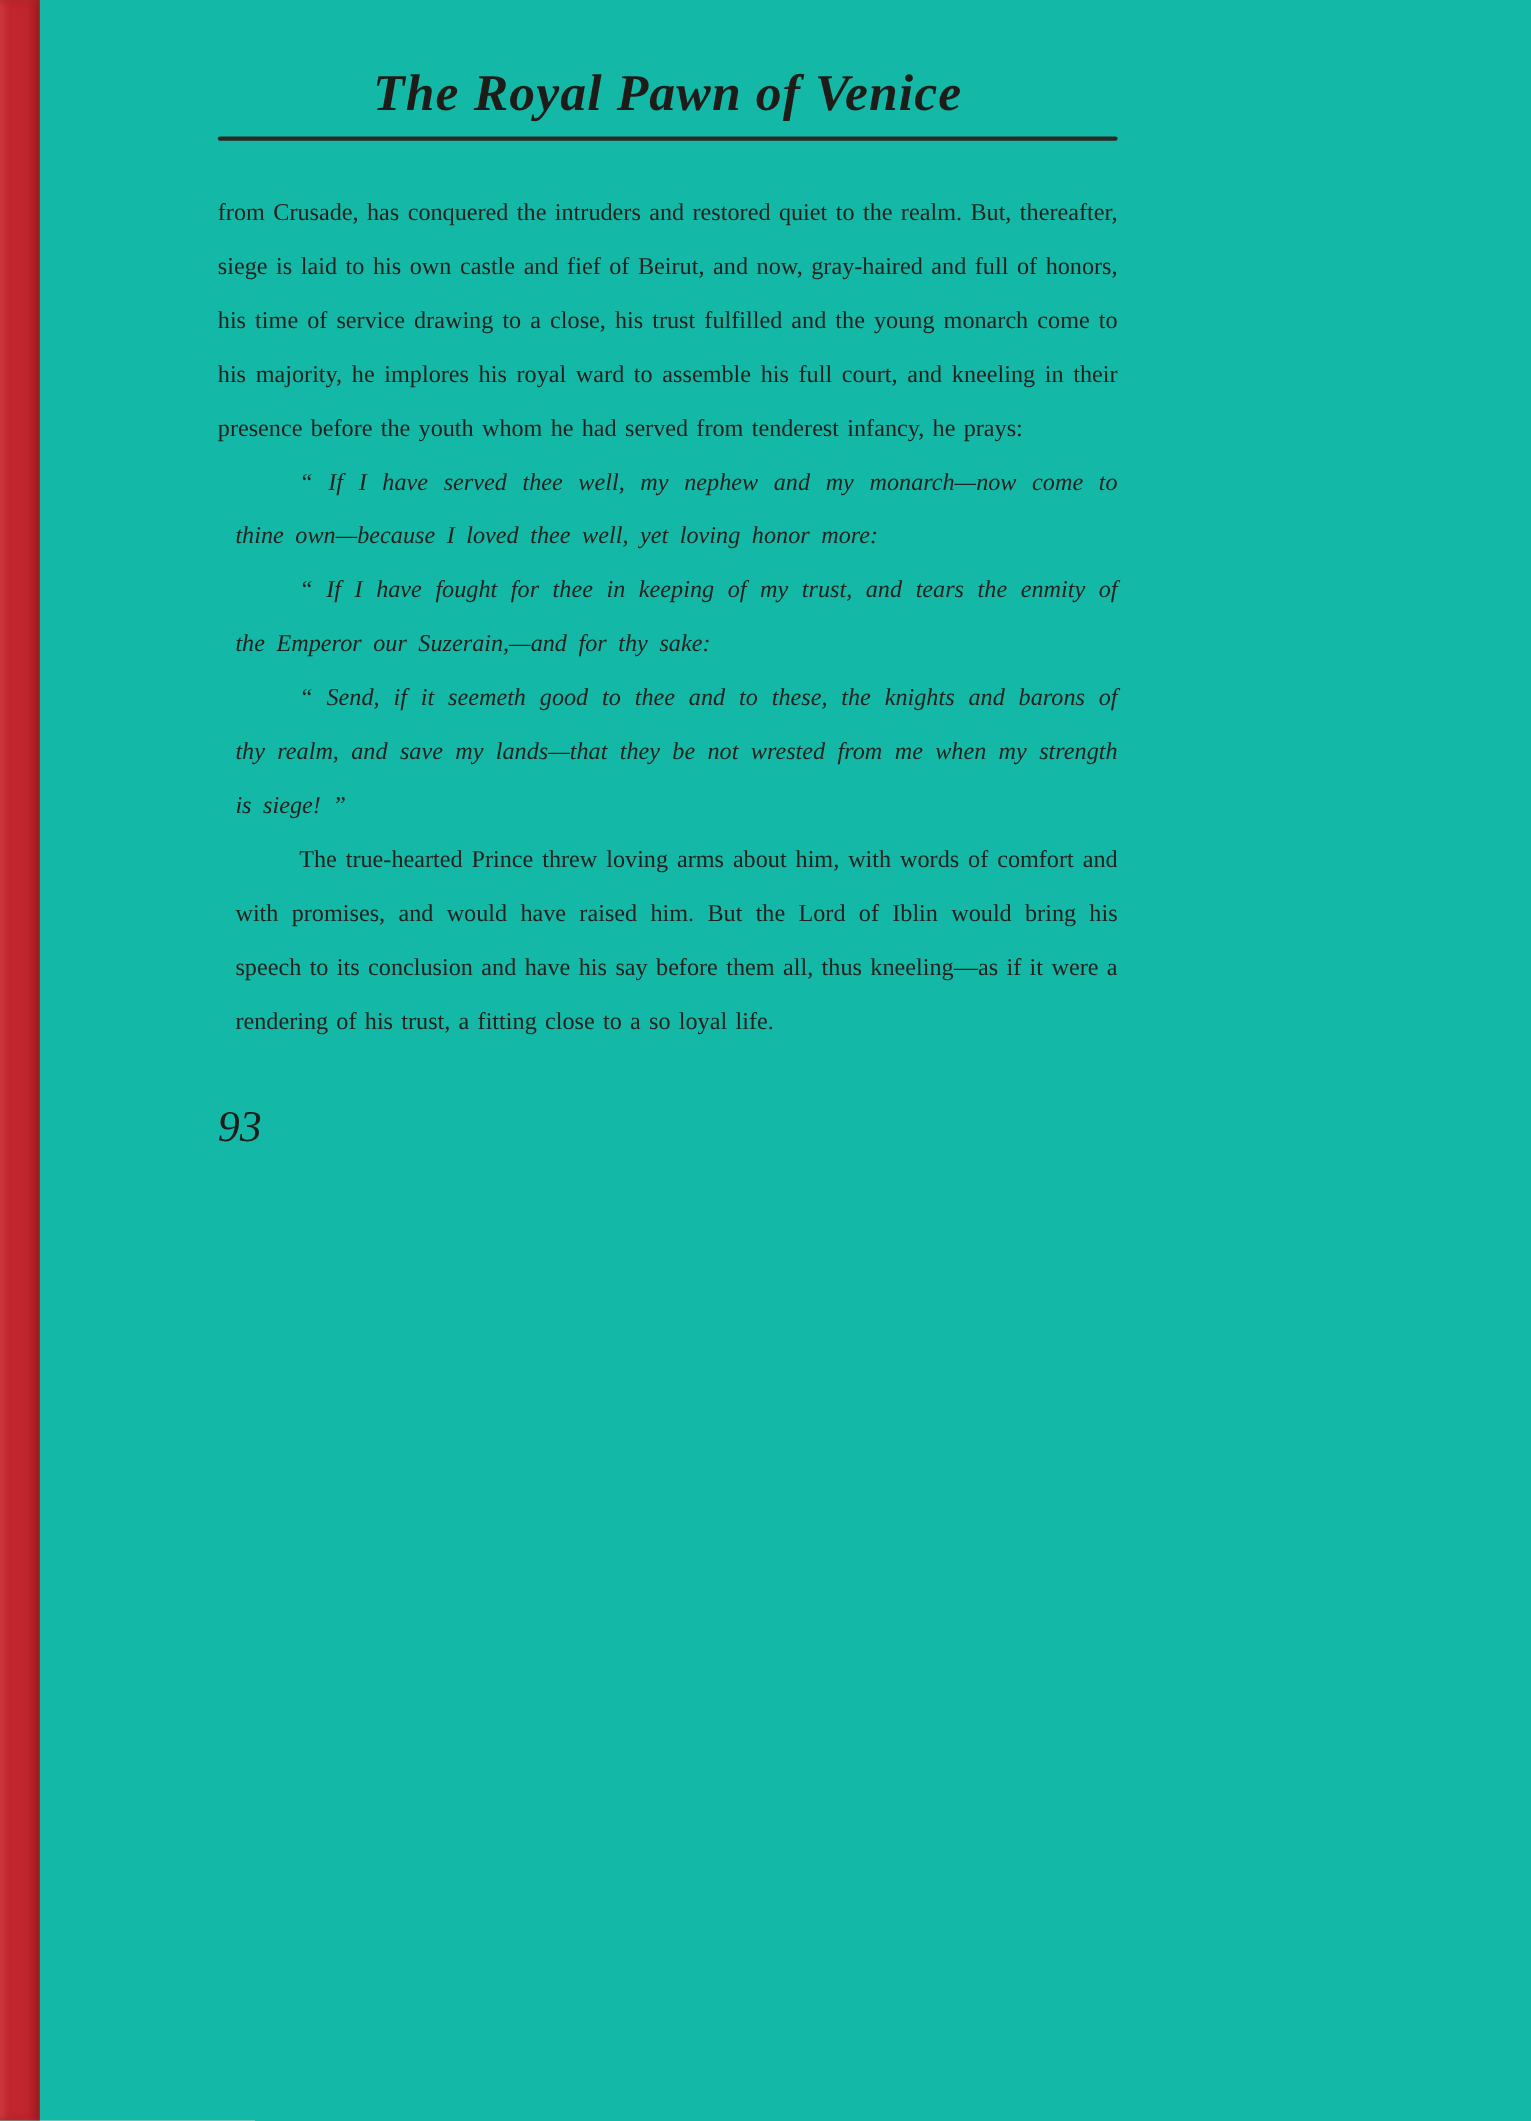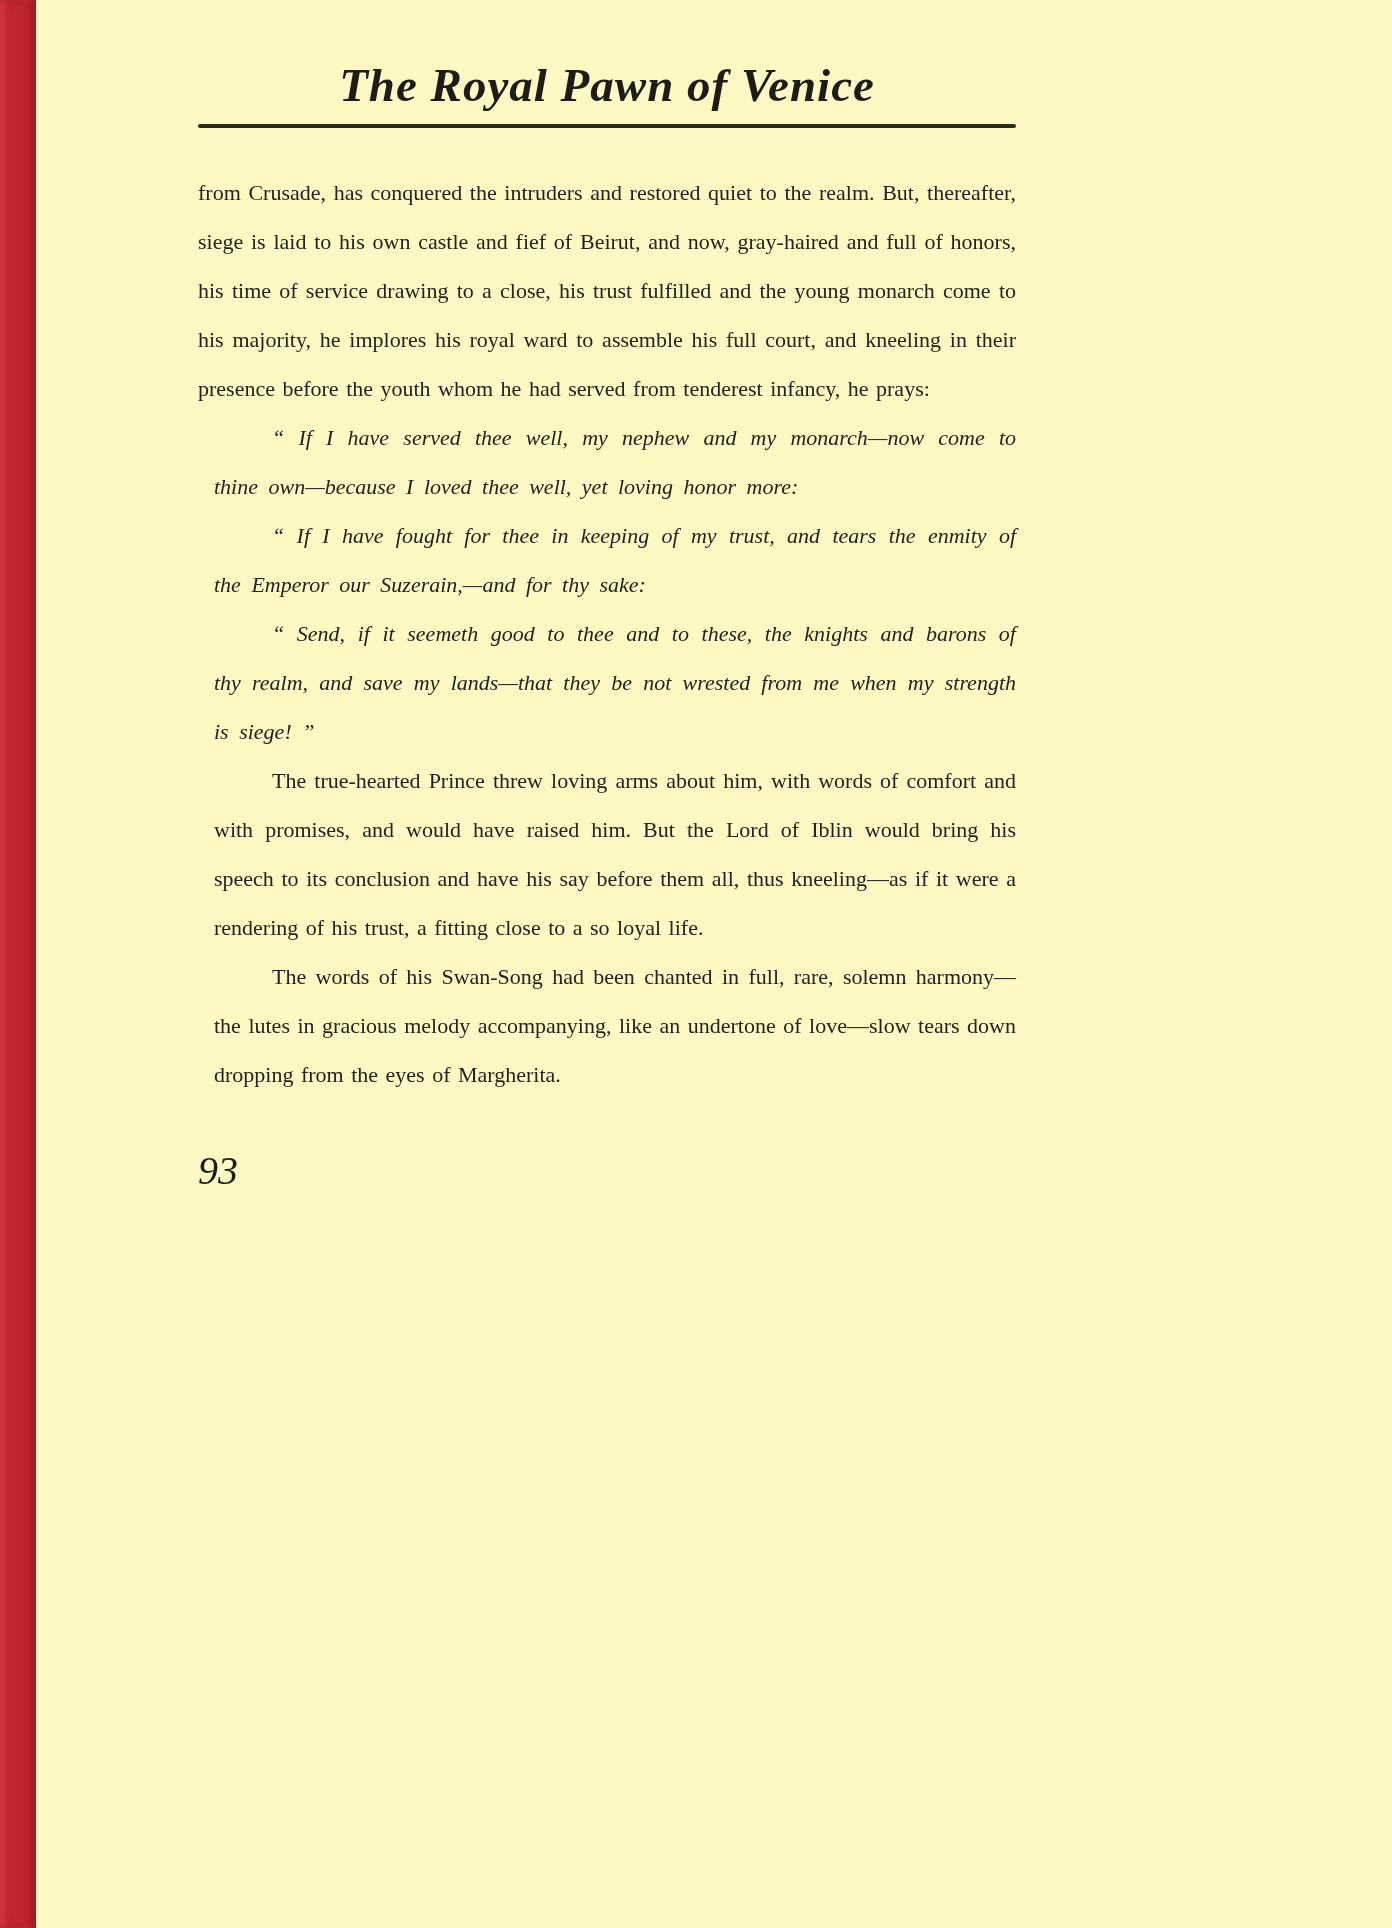--- a/index.html
+++ b/index.html
@@ -4,21 +4,21 @@
 <style>
   html, body {
     margin: 0;
     padding: 0;
     background: #e8e8e6;
   }
   .scan {
     position: relative;
     width: 1392px;
     height: 1928px;
-    background: #fef9c3;
+    background: #14b8a6;
     overflow: hidden;
     font-family: "Liberation Serif", serif;
     color: #24221f;
   }
   .red-edge {
     position: absolute;
     left: 0;
     top: 0;
     width: 36px;
     height: 100%;
@@ -85,17 +85,16 @@
     <header>
       <h1 class="running-title">The Royal Pawn of Venice</h1>
       <div class="header-rule" style="background: rgb(43, 41, 37);"></div>
     </header>
     <main>
         <p class="para roman">from Crusade, has conquered the intruders and restored quiet to the realm.  But, thereafter, siege is laid to his own castle and fief of Beirut, and now, gray-haired and full of honors, his time of service drawing to a close, his trust fulfilled and the young monarch come to his majority, he implores his royal ward to assemble his full court, and kneeling in their presence before the youth whom he had served from tenderest infancy, he prays:</p>
         <p class="para italic indent">“ If I have served thee well, my nephew and my monarch—now come to thine own—because I loved thee well, yet loving honor more:</p>
         <p class="para italic indent">“ If I have fought for thee in keeping of my trust, and tears the enmity of the Emperor our Suzerain,—and for thy sake:</p>
         <p class="para italic indent">“ Send, if it seemeth good to thee and to these, the knights and barons of thy realm, and save my lands—that they be not wrested from me when my strength is siege! ”</p>
         <p class="para roman indent">The true-hearted Prince threw loving arms about him, with words of comfort and with promises, and would have raised him.  But the Lord of Iblin would bring his speech to its conclusion and have his say before them all, thus kneeling—as if it were a rendering of his trust, a fitting close to a so loyal life.</p>
-        <p class="para roman indent">The words of his Swan-Song had been chanted in full, rare, solemn harmony—the lutes in gracious melody accompanying, like an undertone of love—slow tears down dropping from the eyes of Margherita.</p>
       </main>
     <div class="folio">93</div>
   </div>
 </div>
 
 </body></html>

